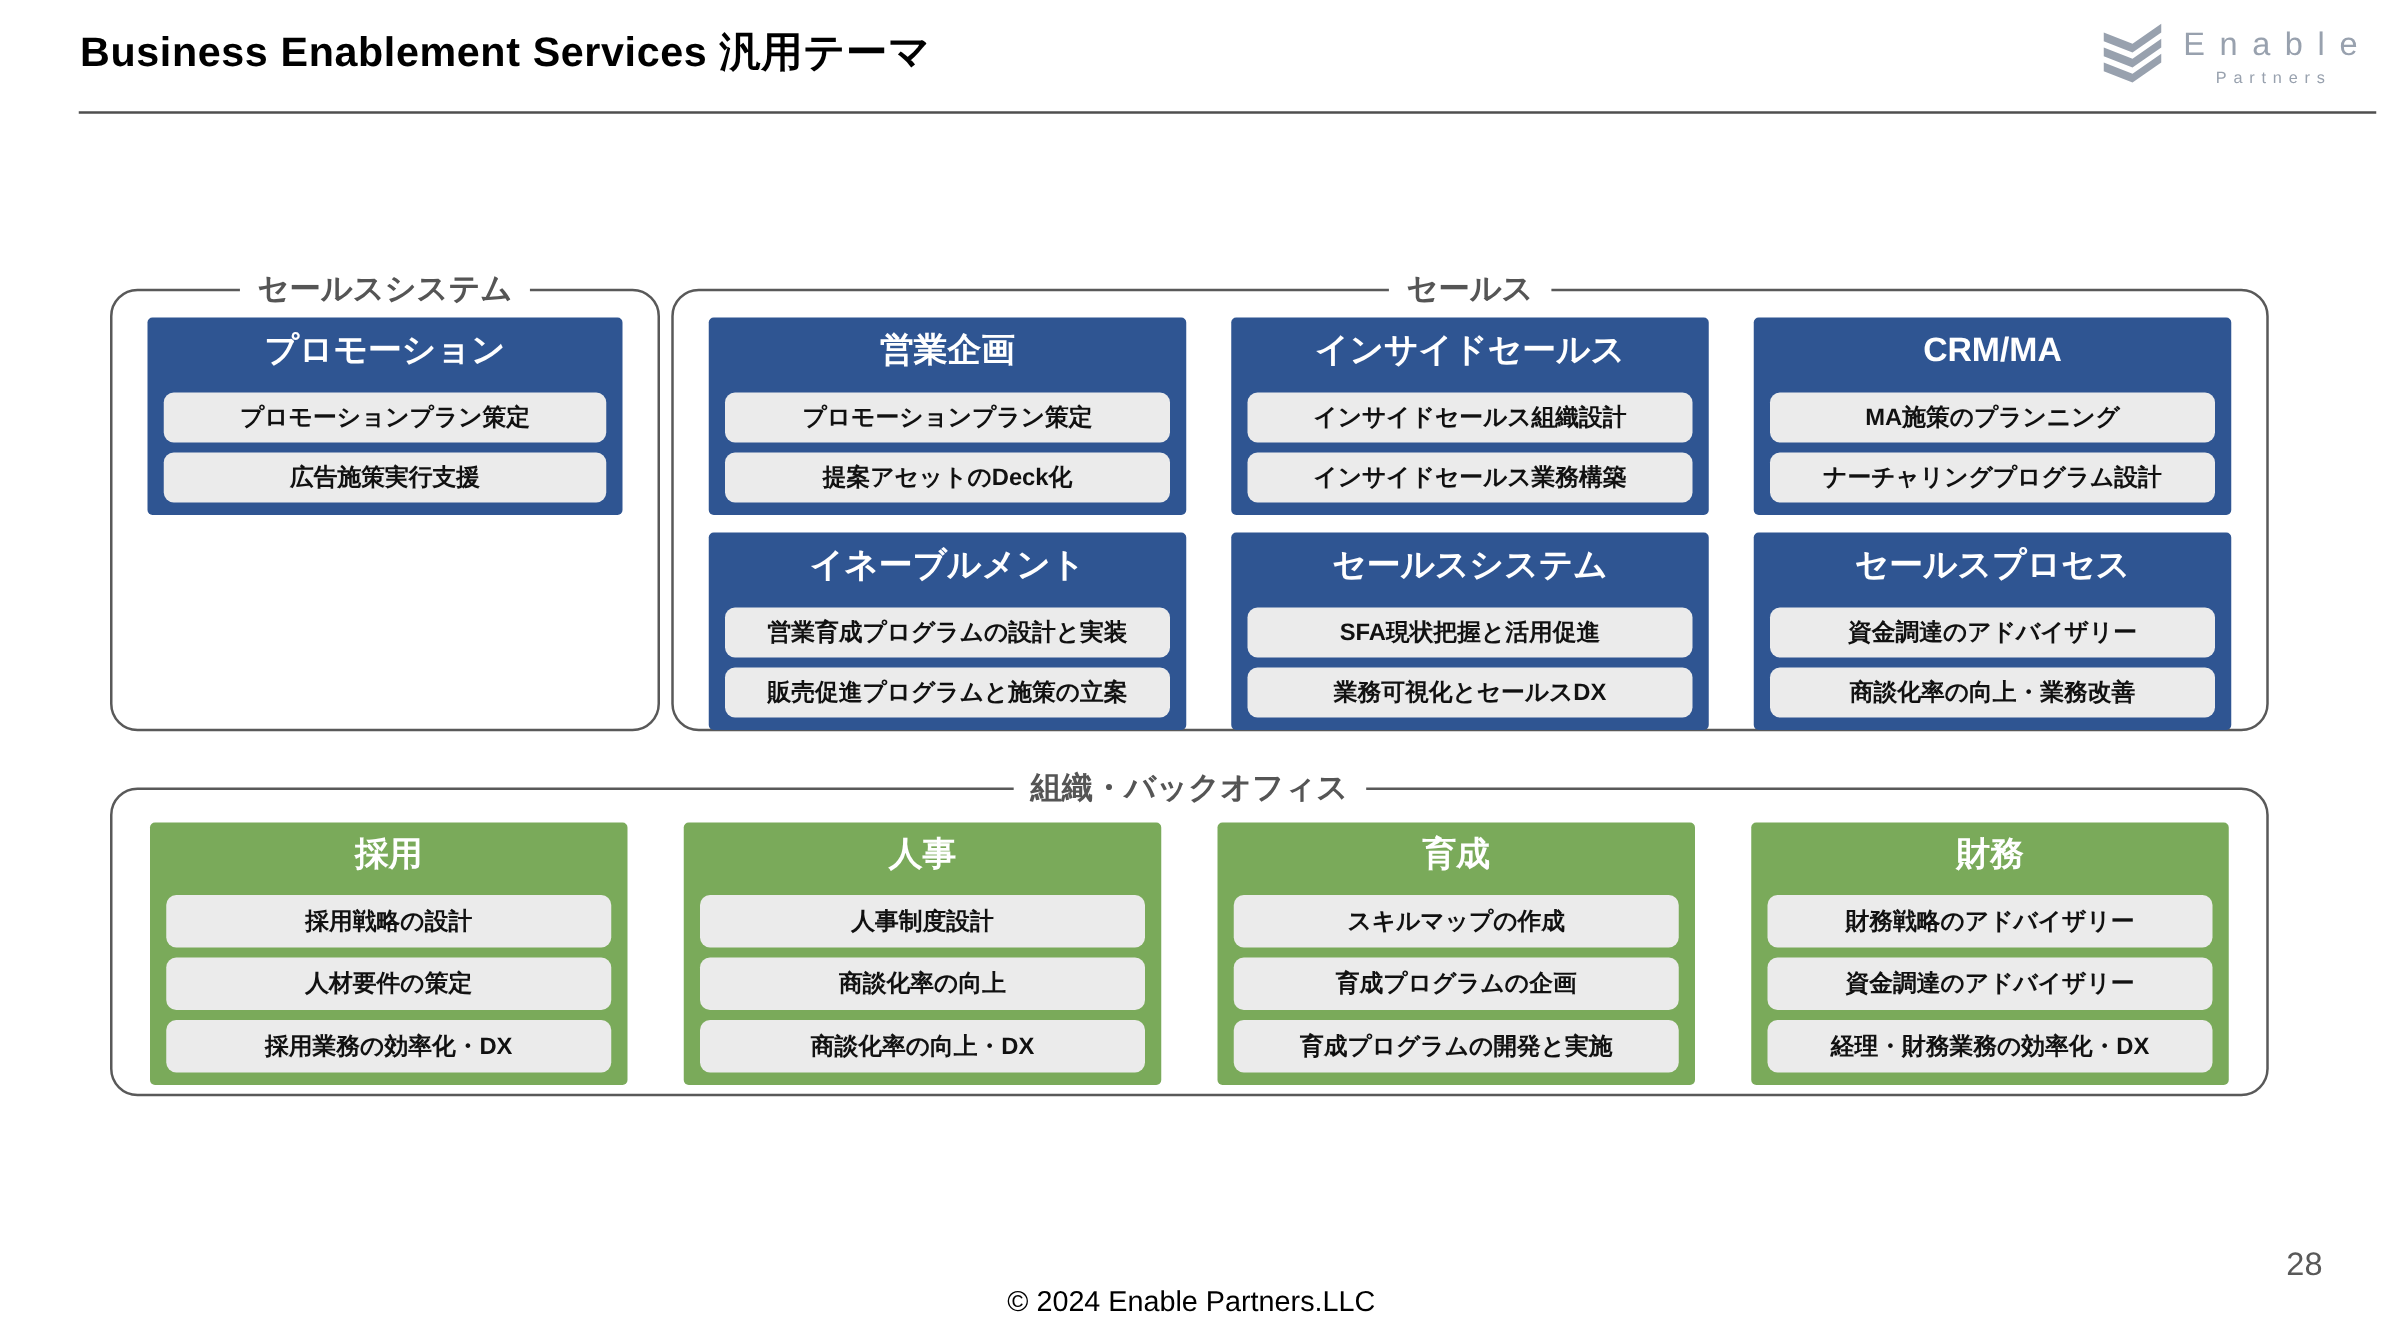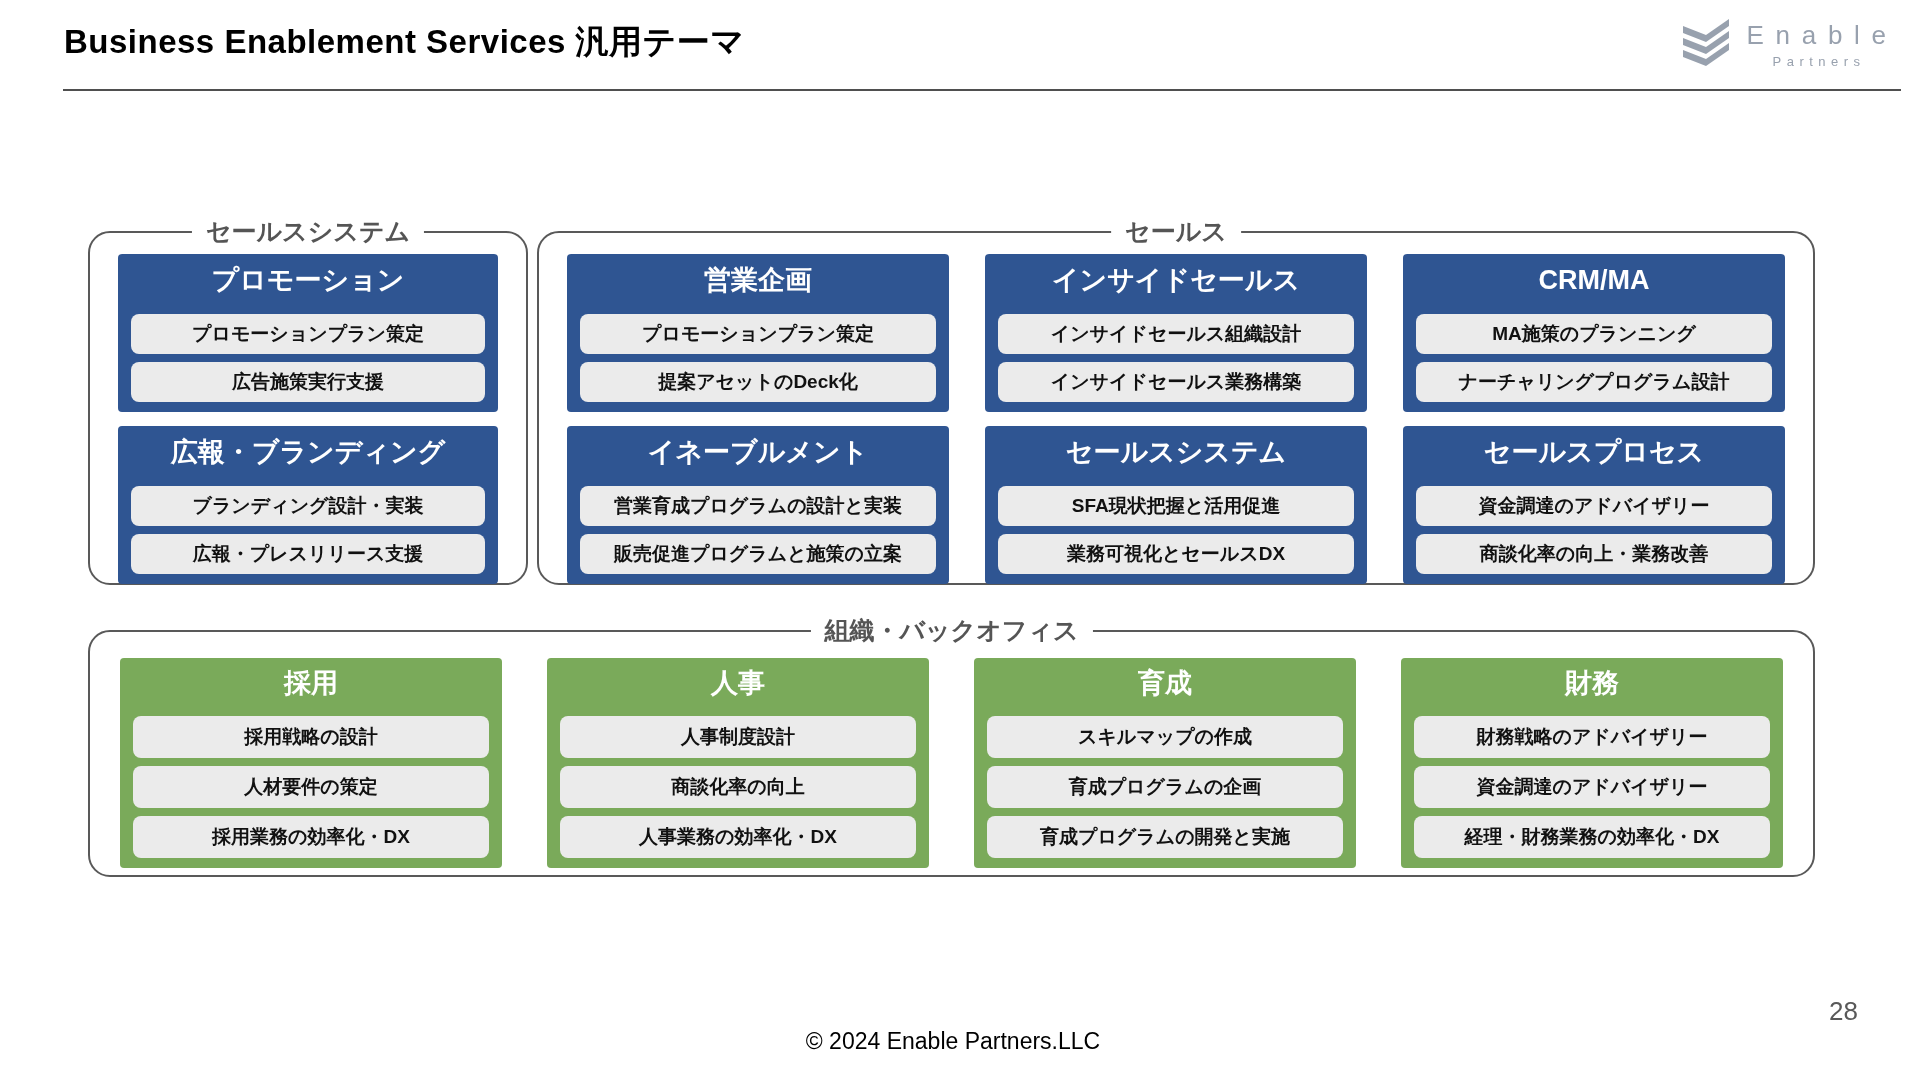--- a/index.html
+++ b/index.html
@@ -84,25 +84,20 @@
 <div class="title-rule"></div>
 
 <div class="group" id="group-marketing">
   <div class="group-label">セールスシステム</div>
   <div class="group-body">
     <div class="card card-blue">
       <div class="card-title">プロモーション</div>
       <div class="card-item">プロモーションプラン策定</div>
       <div class="card-item">広告施策実行支援</div>
     </div>
-    <div class="card card-blue">
-      <div class="card-title">広報・ブランディング</div>
-      <div class="card-item">ブランディング設計・実装</div>
-      <div class="card-item">広報・プレスリリース支援</div>
-    </div>
   </div>
 </div>
 
 <div class="group" id="group-sales">
   <div class="group-label">セールス</div>
   <div class="group-body">
     <div class="card card-blue">
       <div class="card-title">営業企画</div>
       <div class="card-item">プロモーションプラン策定</div>
       <div class="card-item">提案アセットのDeck化</div>
@@ -141,21 +136,21 @@
     <div class="card card-green">
       <div class="card-title">採用</div>
       <div class="card-item">採用戦略の設計</div>
       <div class="card-item">人材要件の策定</div>
       <div class="card-item">採用業務の効率化・DX</div>
     </div>
     <div class="card card-green">
       <div class="card-title">人事</div>
       <div class="card-item">人事制度設計</div>
       <div class="card-item">商談化率の向上</div>
-      <div class="card-item">人事業務の効率化・DX</div>
+      <div class="card-item">商談化率の向上・DX</div>
     </div>
     <div class="card card-green">
       <div class="card-title">育成</div>
       <div class="card-item">スキルマップの作成</div>
       <div class="card-item">育成プログラムの企画</div>
       <div class="card-item">育成プログラムの開発と実施</div>
     </div>
     <div class="card card-green">
       <div class="card-title">財務</div>
       <div class="card-item">財務戦略のアドバイザリー</div>

